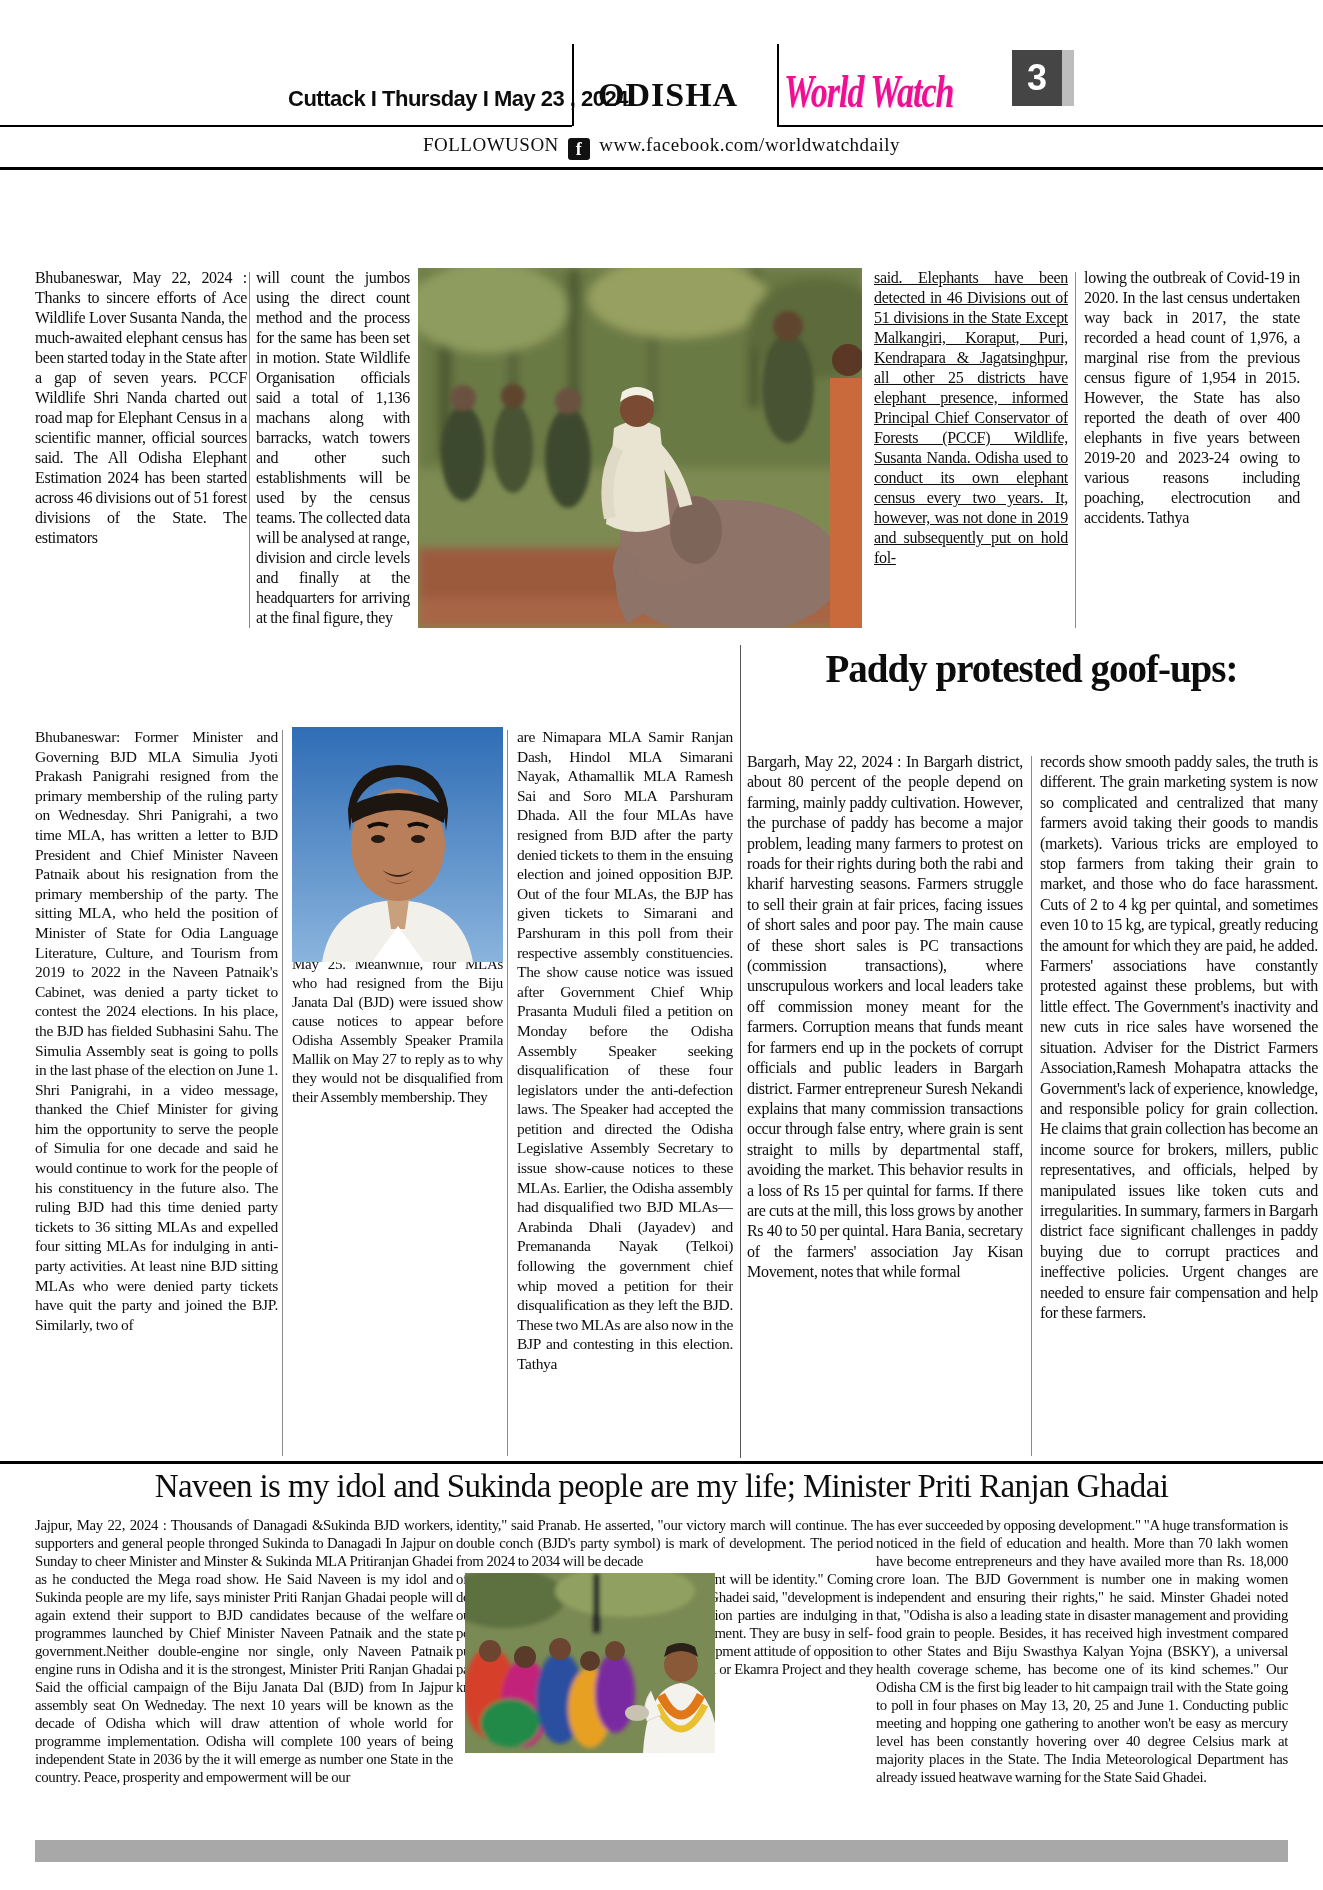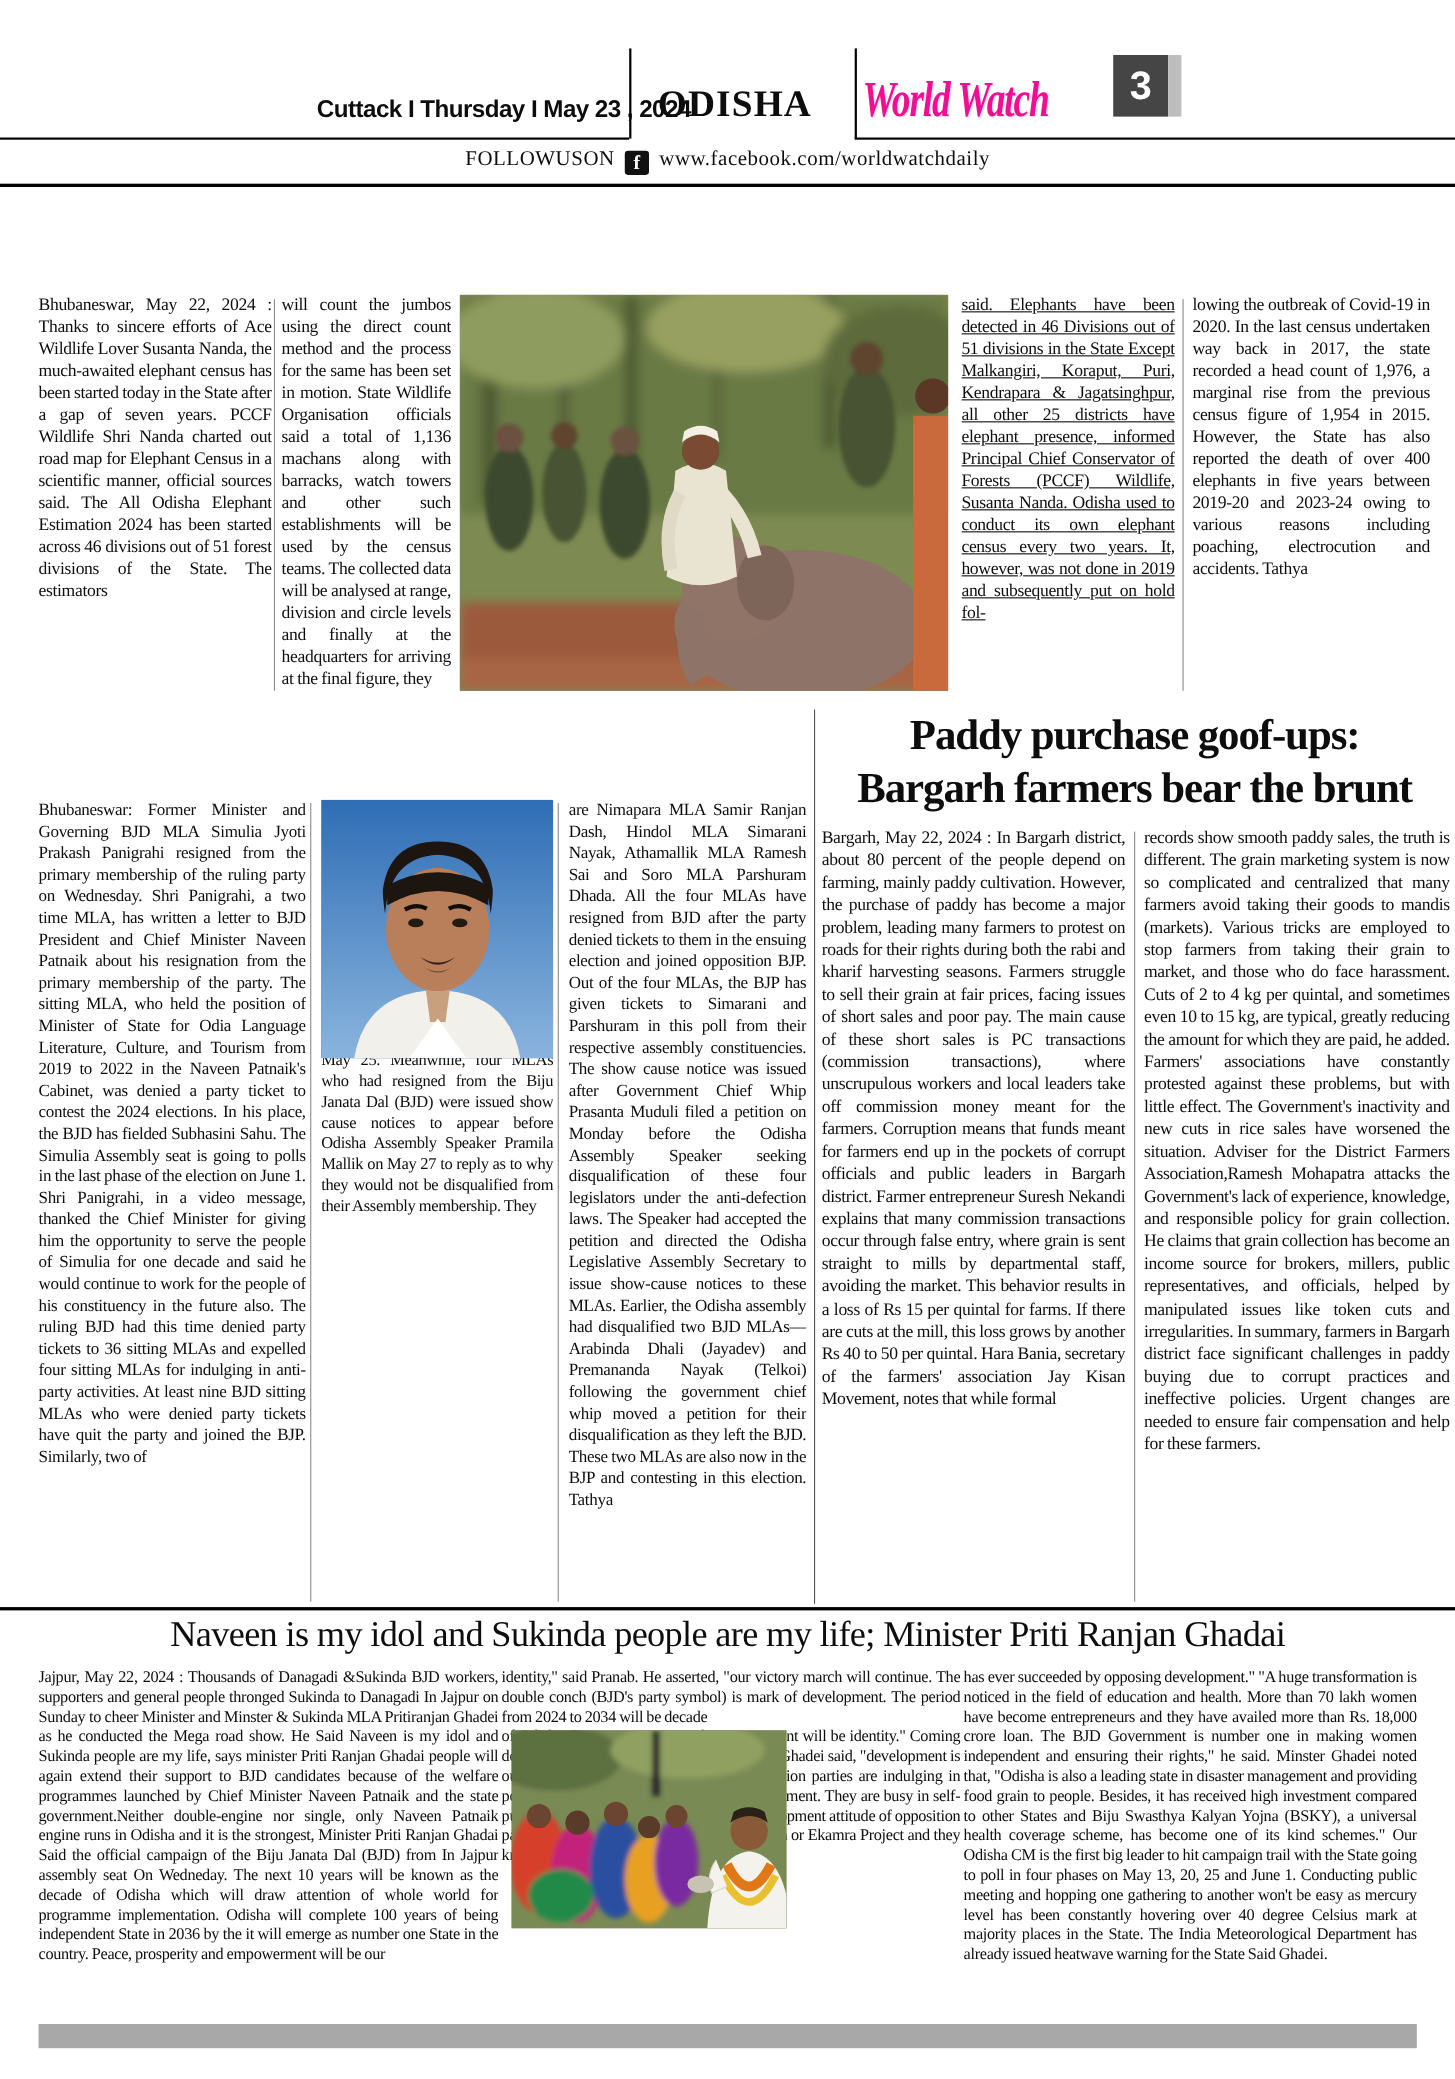--- a/index.html
+++ b/index.html
@@ -193,22 +193,21 @@
   </div>
   <div class="cdiv d-jp2"></div>
 
   <div class="col jp-col jp3">
     <p>are Nimapara MLA Samir Ranjan Dash, Hindol MLA Simarani Nayak, Athamallik MLA Ramesh Sai and Soro MLA Parshuram Dhada. All the four MLAs have resigned from BJD after the party denied tickets to them in the ensuing election and joined opposition BJP. Out of the four MLAs, the BJP has given tickets to Simarani and Parshuram in this poll from their respective assembly constituencies. The show cause notice was issued after Government Chief Whip Prasanta Muduli filed a petition on Monday before the Odisha Assembly Speaker seeking disqualification of these four legislators under the anti-defection laws. The Speaker had accepted the petition and directed the Odisha Legislative Assembly Secretary to issue show-cause notices to these MLAs. Earlier, the Odisha assembly had disqualified two BJD MLAs—Arabinda Dhali (Jayadev) and Premananda Nayak (Telkoi) following the government chief whip moved a petition for their disqualification as they left the BJD. These two MLAs are also now in the BJP and contesting in this election. Tathya</p>
   </div>
 
   <div class="cdiv d-main"></div>
 
   <h2 class="head-pd">
-    <span>Paddy purchase goof-ups:</span>
-    <span>Bargarh farmers bear the brunt</span>
+    <span>Paddy protested goof-ups:</span>
   </h2>
   <div class="col pd-col pd1">
     <p>Bargarh, May 22, 2024 :  In Bargarh district, about 80 percent of the people depend on farming, mainly paddy cultivation. However, the purchase of paddy has become a major problem, leading many farmers to protest on roads for their rights during both the rabi and kharif harvesting seasons. Farmers struggle to sell their grain at fair prices, facing issues of short sales and poor pay. The main cause of these short sales is PC transactions (commission transactions), where unscrupulous workers and local leaders take off commission money meant for the farmers. Corruption means that funds meant for farmers end up in the pockets of corrupt officials and public leaders in Bargarh district. Farmer entrepreneur Suresh Nekandi explains that many commission transactions occur through false entry, where grain is sent straight to mills by departmental staff, avoiding the market. This behavior results in a loss of Rs 15 per quintal for farms. If there are cuts at the mill, this loss grows by another Rs 40 to 50 per quintal. Hara Bania, secretary of the farmers' association Jay Kisan Movement, notes that while formal</p>
   </div>
   <div class="cdiv d-pd"></div>
   <div class="col pd-col pd2">
     <p>records show smooth paddy sales, the truth is different. The grain marketing system is now so complicated and centralized that many farmers avoid taking their goods to mandis (markets). Various tricks are employed to stop farmers from taking their grain to market, and those who do face harassment. Cuts of 2 to 4 kg per quintal, and sometimes even 10 to 15 kg, are typical, greatly reducing the amount for which they are paid, he added. Farmers' associations have constantly protested against these problems, but with little effect. The Government's inactivity and new cuts in rice sales have worsened the situation. Adviser for the District Farmers Association,Ramesh Mohapatra attacks the Government's lack of experience, knowledge, and responsible policy for grain collection. He claims that grain collection has become an income source for brokers, millers, public representatives, and officials, helped by manipulated issues like token cuts and irregularities. In summary, farmers in Bargarh district face significant challenges in paddy buying due to corrupt practices and ineffective policies. Urgent changes are needed to ensure fair compensation and help for these farmers.</p>
   </div>
 
   <div class="hrule hr-mid"></div>

